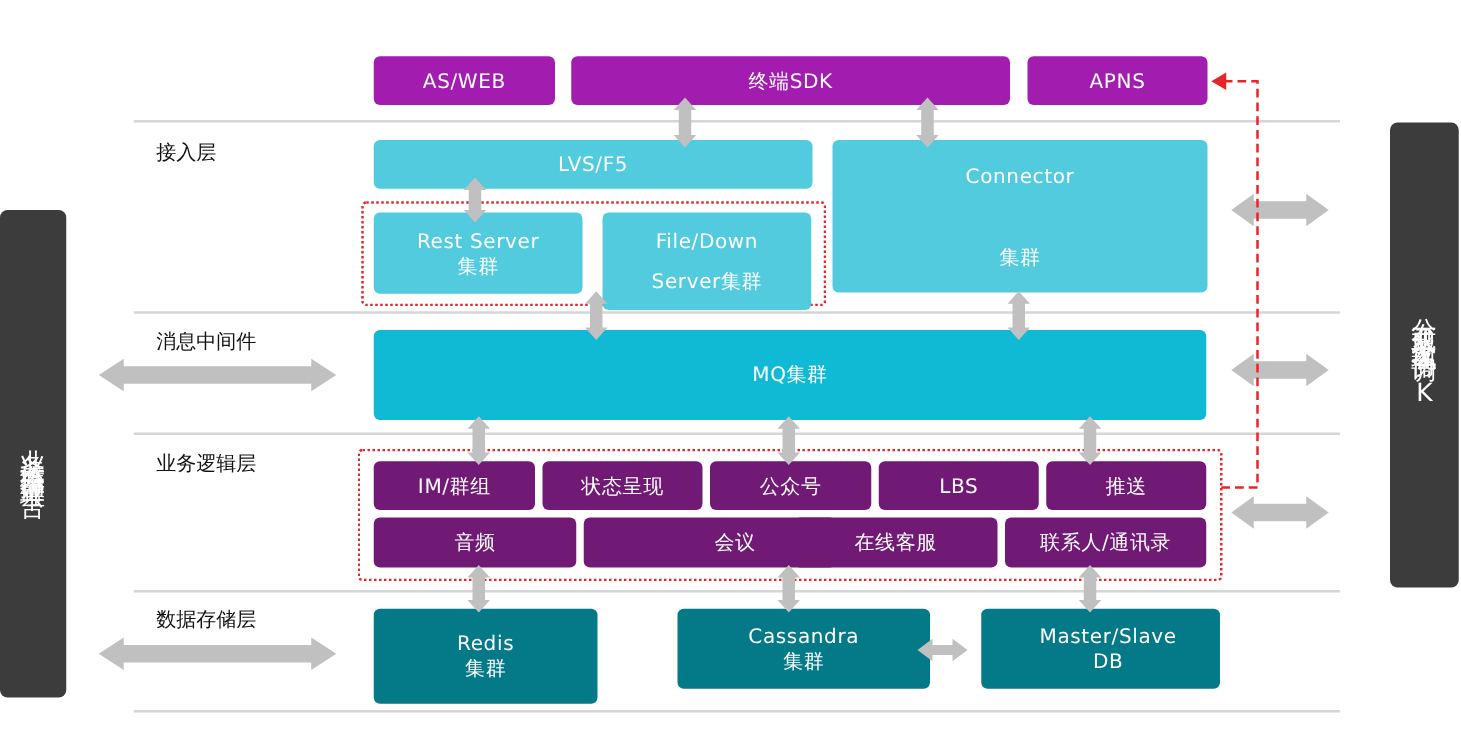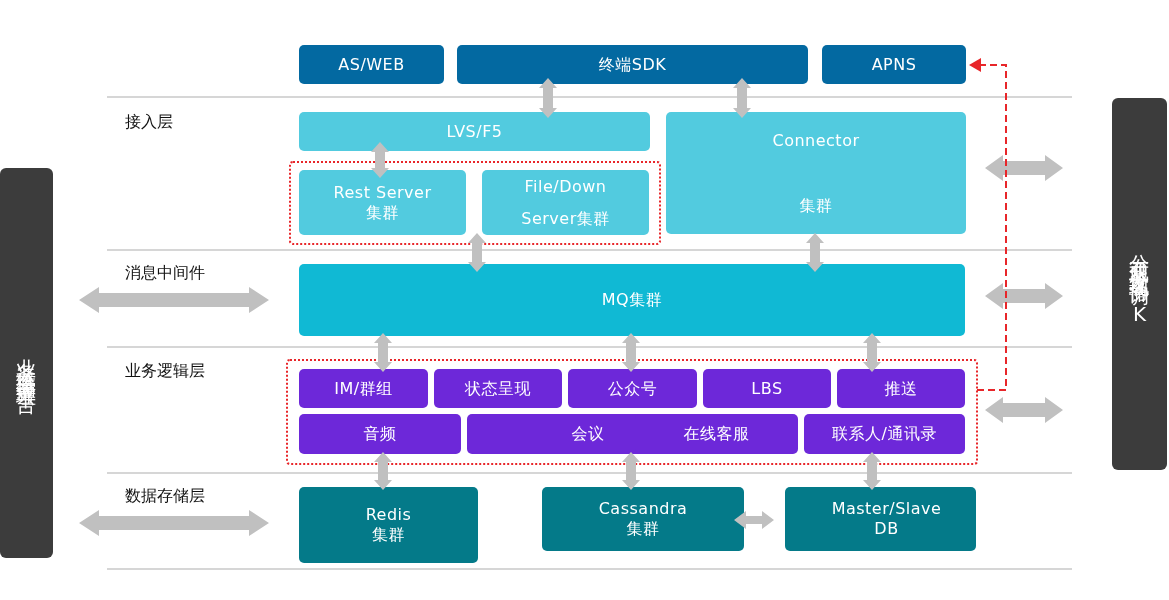--- a/index.html
+++ b/index.html
@@ -1,24 +1,24 @@
 <!DOCTYPE html>
 <html><head>
 <meta charset="utf-8">
 <style>
   html, body { margin:0; padding:0; background:#ffffff; }
   body { width:1169px; height:600px; position:relative; overflow:hidden;
          font-family:"DejaVu Sans","Liberation Sans",sans-serif; }
   .box { position:absolute; border-radius:5px; color:#ffffff; display:flex;
          flex-direction:column; align-items:center; justify-content:center;
          text-align:center; font-size:16px; line-height:20px; letter-spacing:0.5px; }
-  .c1 { background:#0369a1; }
+  .c1 { background:#a21caf; }
   .c2 { background:#52cbdf; }
   .c3 { background:#10b9d4; }
-  .c4 { background:#6d28d9; }
+  .c4 { background:#701a75; }
   .c5 { background:#047a89; }
   .hline { position:absolute; height:2px; background:#d6d6d6; left:107px; width:965px; }
   .layer-label { position:absolute; font-size:16px; color:#111; }
   .side { position:absolute; background:#3c3c3c; border-radius:6px; color:#fff;
           display:flex; align-items:center; justify-content:center; }
   .vtext { writing-mode:vertical-rl; text-orientation:upright; font-size:20px;
            letter-spacing:4px; line-height:24px; }
   .dotgroup { position:absolute; border:2px dotted #e8262a; border-radius:4px; }
   svg.overlay { position:absolute; left:0; top:0; pointer-events:none; }
 </style>
@@ -54,21 +54,21 @@
 </div>
 
 <div class="box c2" style="left:299px;top:112px;width:351px;height:39px;">
   <span>LVS/F5</span>
 </div>
 <div class="dotgroup" style="left:289px;top:161px;width:368px;height:80px;"></div>
 <div class="box c2" style="left:299px;top:170px;width:167px;height:65px;">
   <span>Rest Server</span>
   <span>集群</span>
 </div>
-<div class="box c2" style="left:482px;top:170px;width:167px;height:65px;gap:12px;">
+<div class="box c2" style="left:482px;top:170px;width:167px;height:78px;gap:12px;">
   <span>File/Down</span>
   <span>Server集群</span>
 </div>
 <div class="box c2" style="left:666px;top:112px;width:300px;height:122px;gap:45px;">
   <span>Connector</span>
   <span>集群</span>
 </div>
 
 <div class="box c3" style="left:299px;top:264px;width:666px;height:72px;">
   <span>MQ集群</span>

